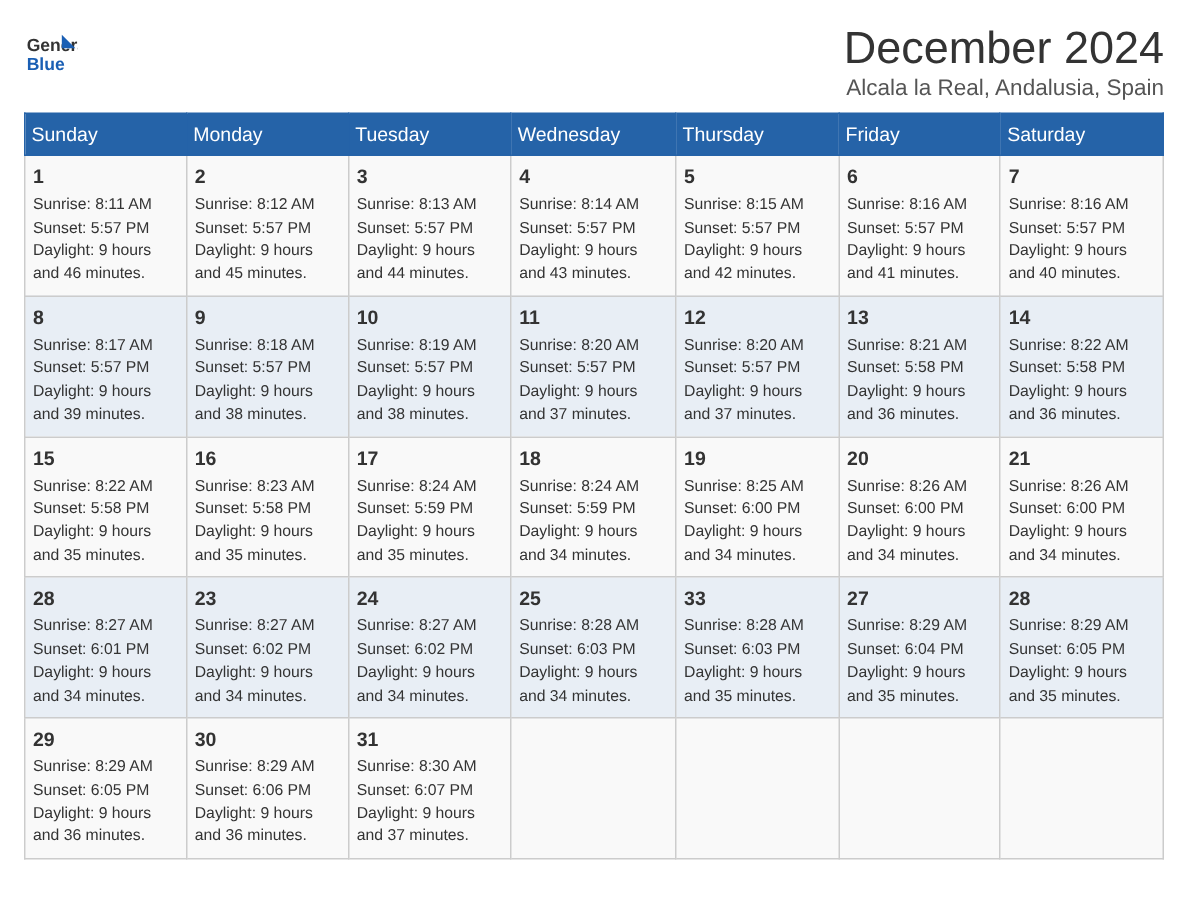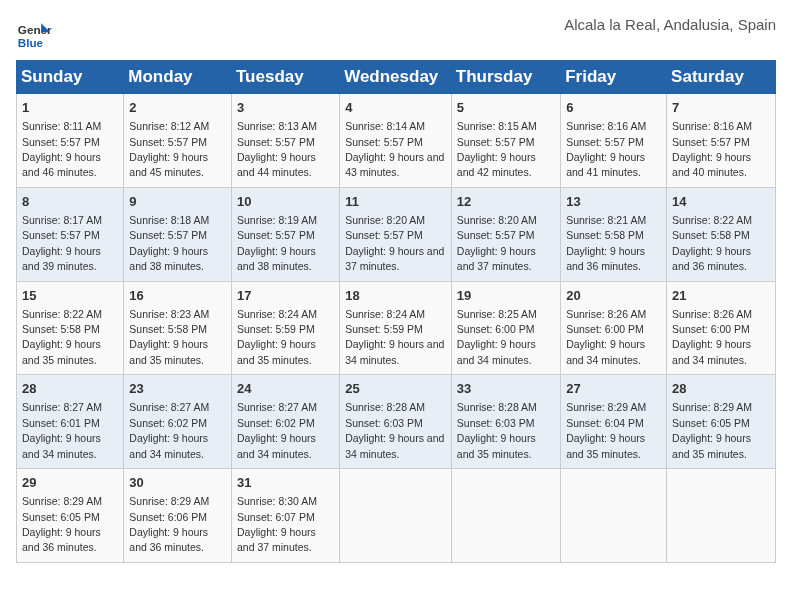--- a/index.html
+++ b/index.html
@@ -43,22 +43,22 @@
       border-collapse: collapse;
       font-size: 11px;
     }
     .calendar thead tr {
       background-color: #2563a8;
       color: #fff;
     }
     .calendar thead th {
       padding: 6px 4px;
       text-align: left;
-      font-size: 17px;
-      font-weight: bold;
+      font-size: 13px;
+      font-weight: normal;
       border: 1px solid #2563a8;
     }
     .calendar tbody tr {
       border: 1px solid #ccc;
     }
     .calendar tbody tr:nth-child(odd) {
       background-color: #f9f9f9;
     }
     .calendar tbody tr:nth-child(even) {
       background-color: #e8eef5;
@@ -91,20 +91,21 @@
 
 <div class="header">
   <div class="logo">
     <svg class="logo-icon" viewBox="0 0 40 40" xmlns="http://www.w3.org/2000/svg">
       <text x="2" y="20" font-size="13" font-weight="bold" fill="#333" font-family="Arial">General</text>
       <text x="2" y="34" font-size="13" font-weight="bold" fill="#1a5fb4" font-family="Arial">Blue</text>
       <polygon points="28,8 38,18 28,18" fill="#1a5fb4"></polygon>
     </svg>
   </div>
   <div class="title-block">
+    <div class="main-title">December 2024</div>
     <div class="subtitle">Alcala la Real, Andalusia, Spain</div>
   </div>
 </div>
 
 <table class="calendar">
   <thead>
     <tr>
       <th>Sunday</th>
       <th>Monday</th>
       <th>Tuesday</th>

